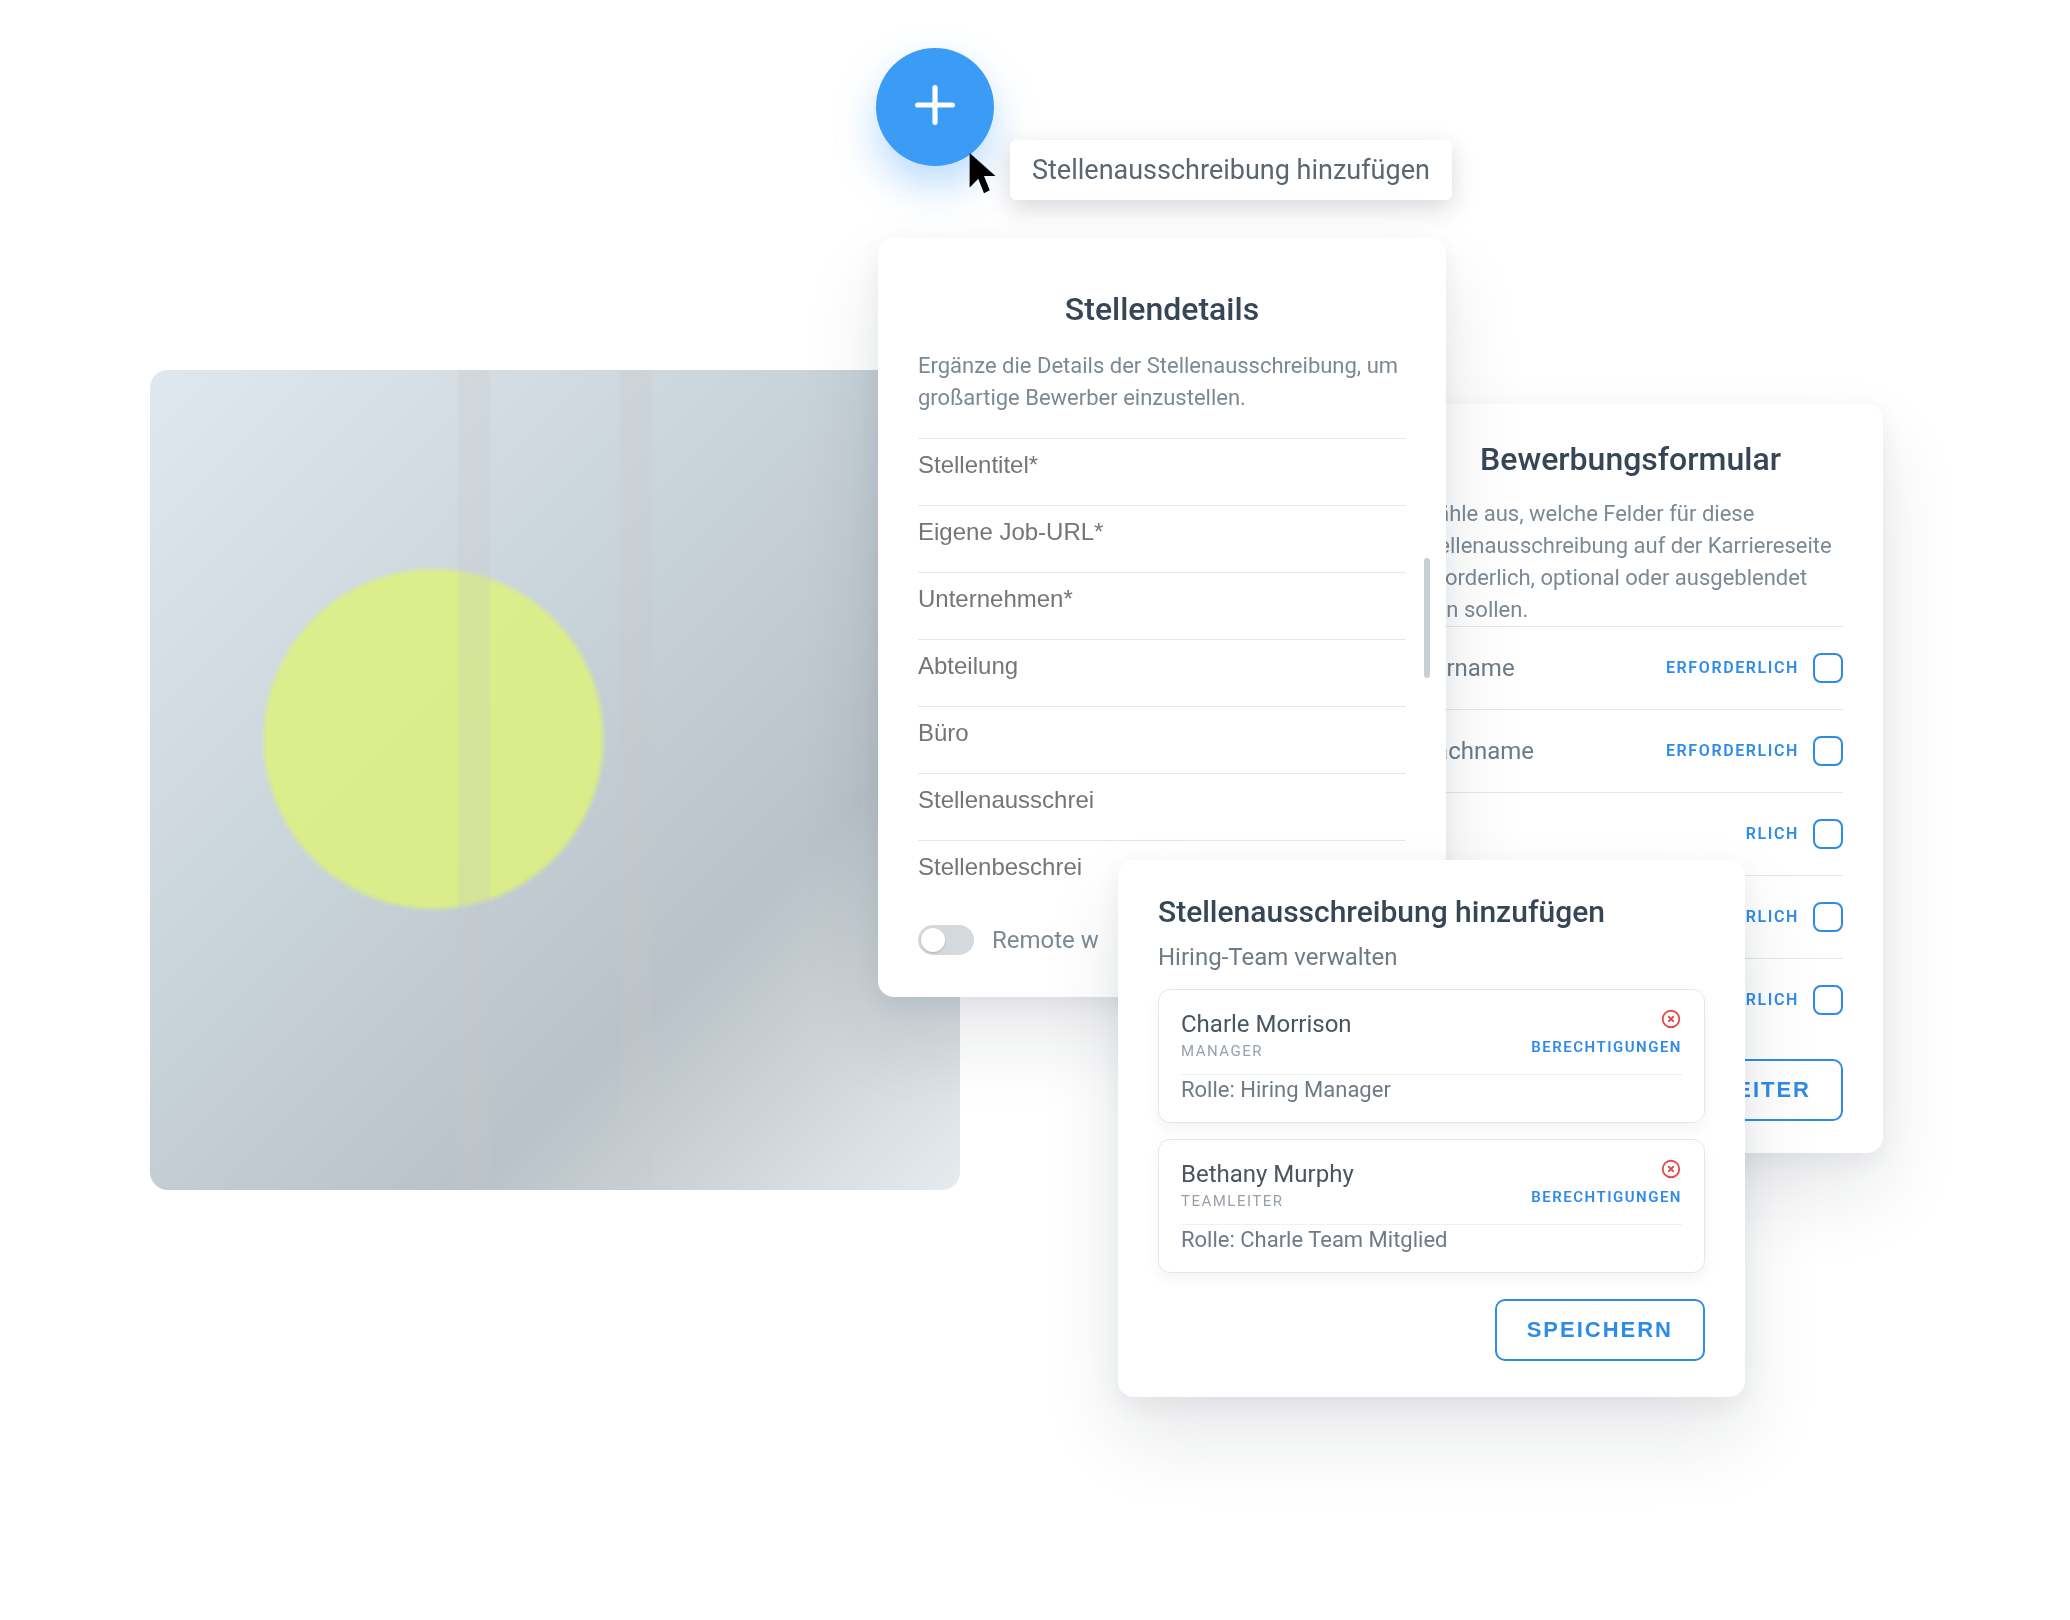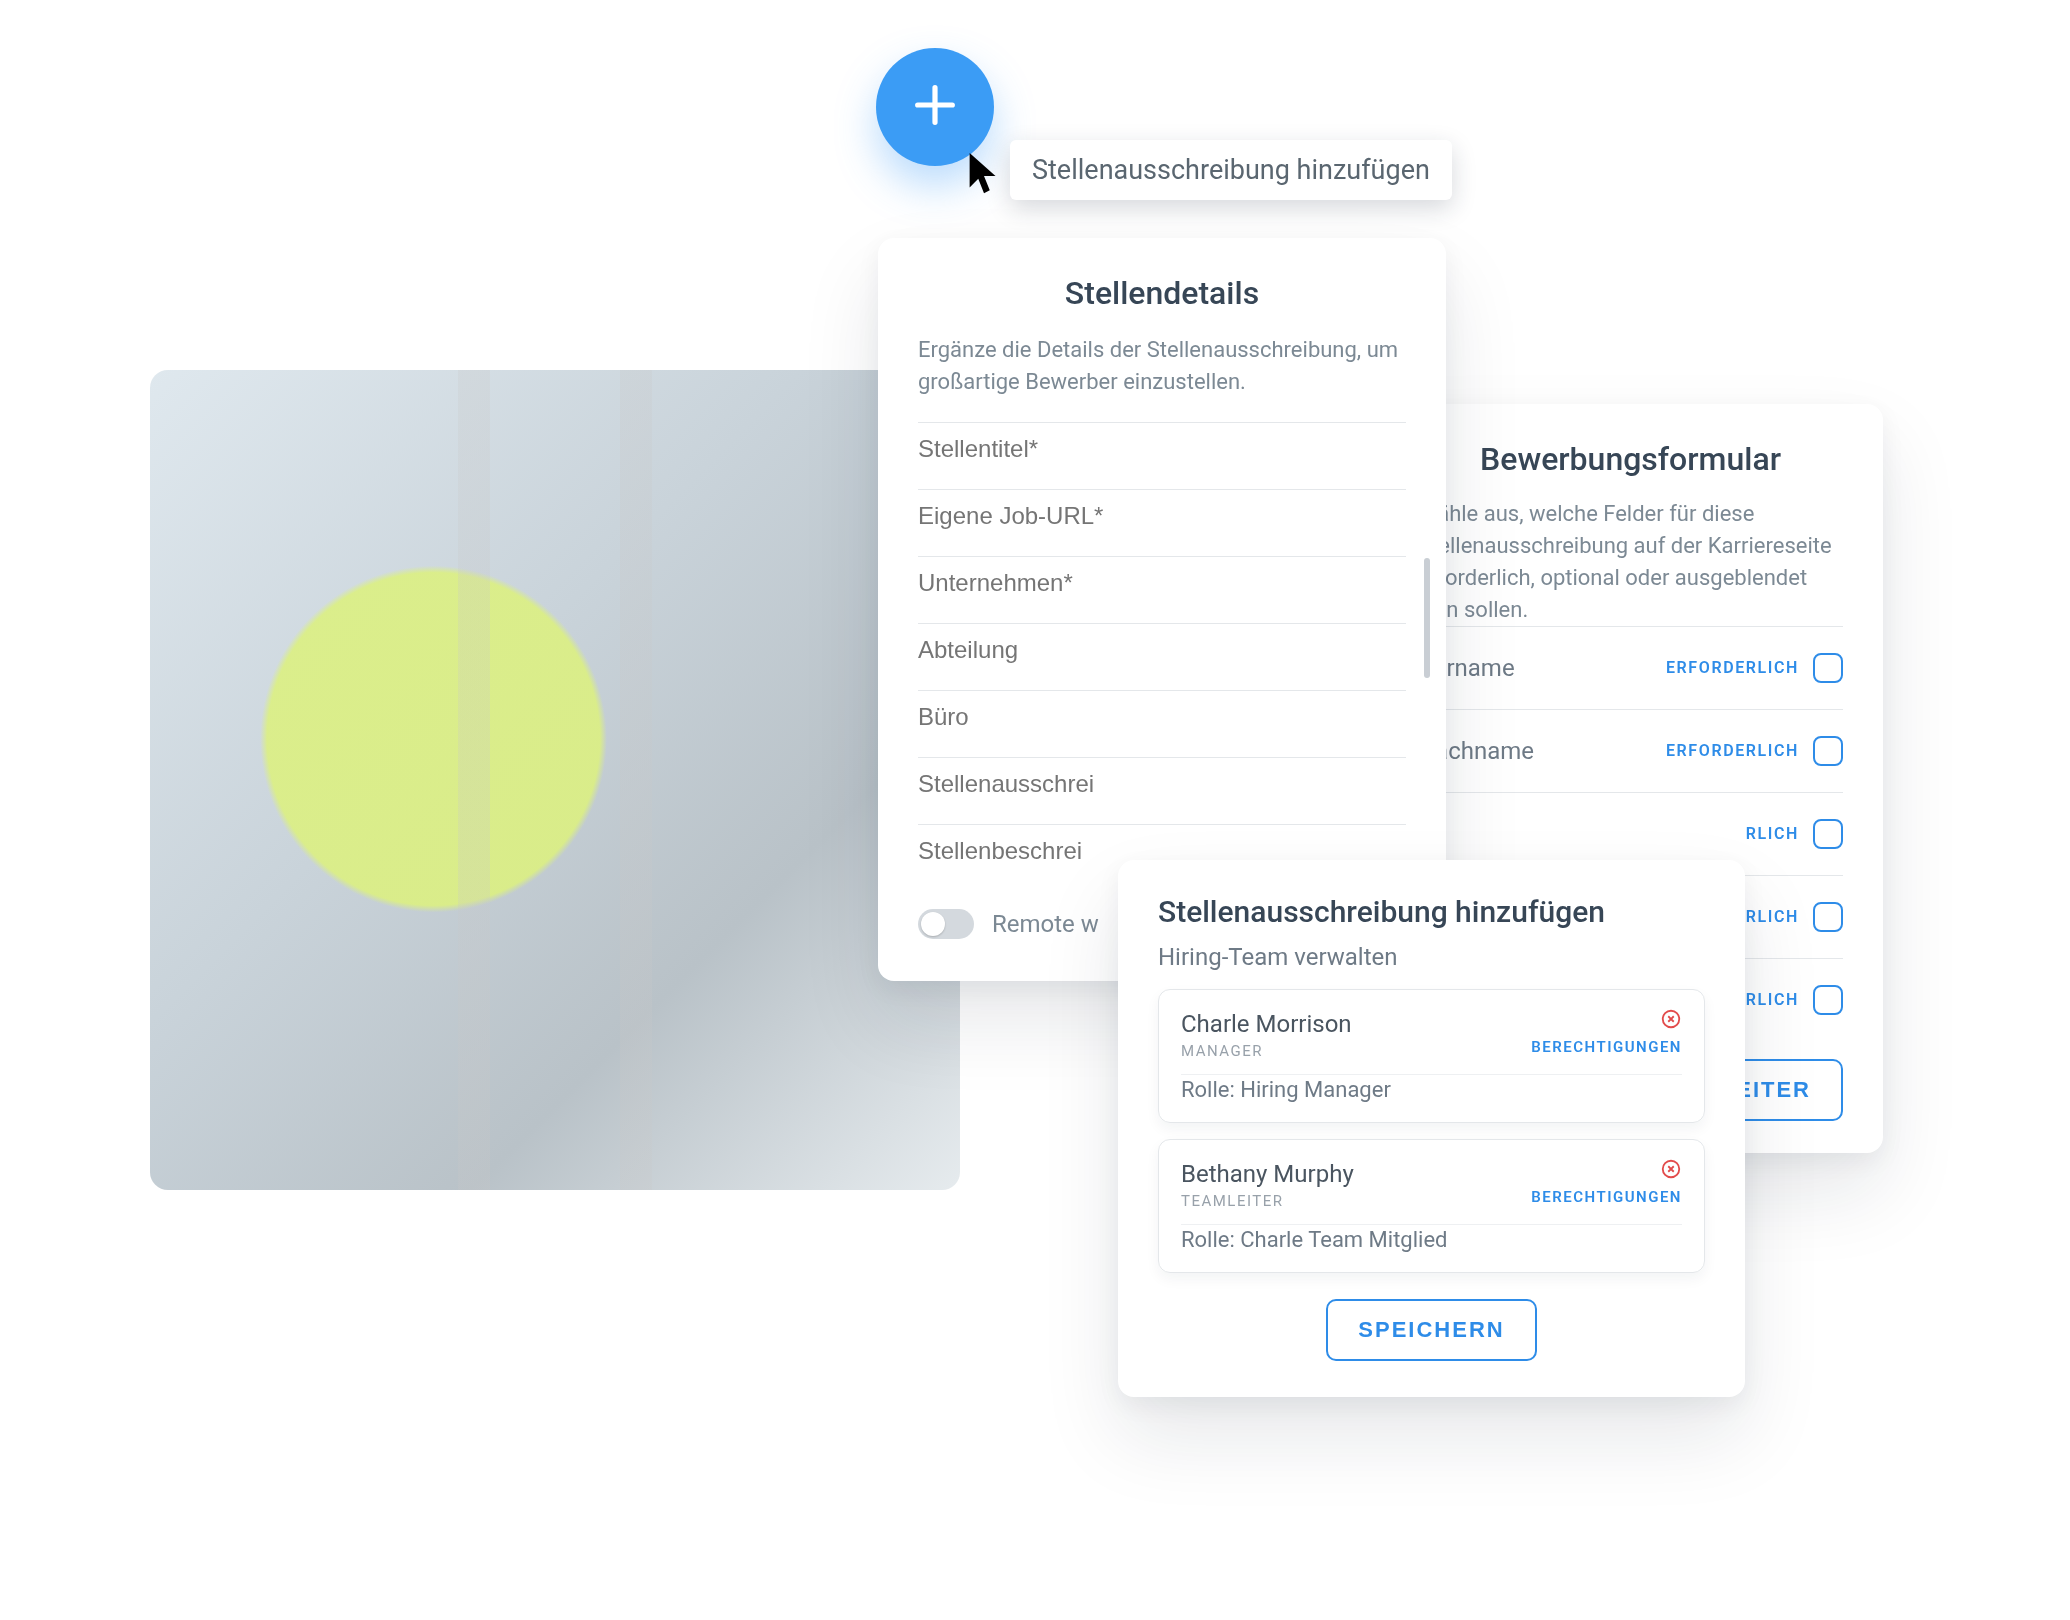--- a/index.html
+++ b/index.html
@@ -42,21 +42,21 @@
 
   
   .card {
     position:absolute; background:#fff; border-radius:16px;
     box-shadow: 0 40px 80px rgba(20,30,50,0.10), 0 8px 24px rgba(20,30,50,0.06);
   }
   .card-header { font-size: 32px; color:#374656; text-align:center; font-weight:500; }
 
   
   .details { left: 878px; top: 238px; width: 568px; padding: 36px 40px 42px; }
-  .details .card-header { margin-bottom: 22px; }
+  .details .card-header { margin-bottom: 22px; margin-top: 16px; }
   .details .desc { font-size: 22px; line-height: 1.45; color:#7C8994; margin-bottom: 10px; }
   .scroll-thumb { position:absolute; right: 16px; top: 320px; width: 6px; height: 120px; background:#c9ced4; border-radius:4px; }
   .field {
     border:none; border-top:1px solid #e4e7ea; padding: 12px 0 26px; font-size:24px; color:#7C8994;
     width:100%; background:transparent; outline:none;
   }
   .field:first-of-type { border-top:1px solid #e4e7ea; margin-top:14px; }
   .toggle-row { display:flex; align-items:center; gap:18px; padding-top:18px; }
   .toggle {
     width: 56px; height: 30px; border-radius:30px; background:#d4d9de; position:relative;
@@ -93,21 +93,21 @@
     border:1px solid #e4e7ea; border-radius:12px; padding: 20px 22px; margin-bottom: 16px;
     position:relative;
     box-shadow: 0 6px 14px rgba(20,30,50,0.05);
   }
   .member .name { font-size:24px; color:#4A5560; }
   .member .role-small { font-size:15px; letter-spacing:1.5px; color:#98A1AA; margin-top:4px; }
   .member .perm { position:absolute; right:22px; top:48px; font-size:15px; letter-spacing:1.5px; color:#2E8CE8; font-weight:600;text-align:right; }
   .member .close { position:absolute; right:22px; top:18px; width:22px; height:22px; }
   .member .close svg { width:22px; height:22px; }
   .member .role-line { font-size:22px; color:#6E7A86; margin-top: 14px; border-top:1px solid #eef0f2; padding-top:2px; }
-  .team .footer { display:flex; justify-content:center; padding-top: 10px; }
+  .team .footer { display:flex; justify-content:flex-end; padding-top: 10px; }
 </style>
 </head>
 <body>
 
 <div class="stage">
 
   <div class="photo"></div>
 
   <div class="card appform">
     <div class="card-header">Bewerbungsformular</div>

